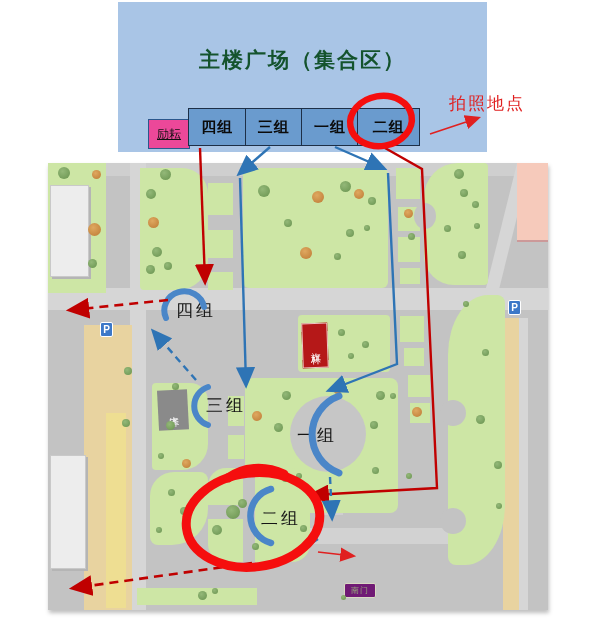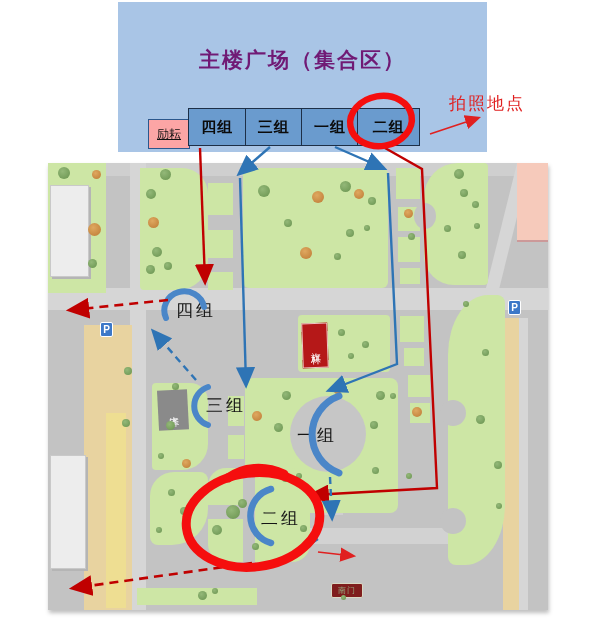--- a/index.html
+++ b/index.html
@@ -1,24 +1,24 @@
 <!DOCTYPE html>
 <html><head>
 <meta charset="utf-8">
 <style>
   html,body{margin:0;padding:0;background:#fff;}
   #page{position:relative;width:610px;height:623px;background:#fff;overflow:hidden;
         font-family:"Liberation Sans",sans-serif;}
   
   #header{position:absolute;left:118px;top:2px;width:369px;height:150px;background:#a9c5e6;}
   #title{position:absolute;left:0;top:44px;width:100%;text-align:center;
-         font-family:Liberation Sans, sans-serif;font-size:21px;font-weight:600;color:#701a75;
+         font-family:Liberation Sans, sans-serif;font-size:21px;font-weight:600;color:#14532d;
          letter-spacing:2px;}
   .hbox{position:absolute;display:flex;align-items:center;justify-content:center;
-        background:#fca5a5;color:#111;font-family:"DejaVu Serif",serif;text-decoration:underline;}
+        background:#ec4899;color:#111;font-family:"DejaVu Serif",serif;text-decoration:underline;}
   #liyun{left:30px;top:117px;width:40px;height:28px;font-size:12px;border:1.2px solid #2b578c;}
   #grouprow{position:absolute;left:72px;top:106px;display:flex;}
   .gbox{width:56px;height:36px;border:1.7px solid #1d2f47;margin-left:-1.7px;
         display:flex;align-items:center;justify-content:center;background:#6a9bce;
         font-size:15px;font-weight:600;font-family:"DejaVu Serif",serif;color:#0b0b0b;letter-spacing:1px;}
   .gbox.last{width:61px;}
   
   .callout{position:absolute;color:#e02020;font-size:17px;letter-spacing:2px;
            font-family:"DejaVu Serif",serif;font-weight:500;}
   #callout-assembly{left:449px;top:92px;}
@@ -40,21 +40,21 @@
   .psign{position:absolute;width:13px;height:15px;background:#3c78c8;border-radius:2px;
          color:#fff;font-size:10px;font-weight:bold;display:flex;align-items:center;
          justify-content:center;border:1px solid #fff;box-sizing:border-box;}
   #flagpole{left:254px;top:160px;width:26px;height:45px;background:#b51818;
             box-shadow:inset 0 0 0 1px rgba(255,255,255,.75);transform:rotate(-2deg);
             color:#fff;display:flex;align-items:center;justify-content:center;}
   #bell{left:110px;top:227px;width:30px;height:40px;background:#8a8a8a;transform:rotate(-3deg);
         color:#f2f2f2;display:flex;align-items:center;justify-content:center;}
   .vtext{writing-mode:vertical-rl;font-size:10px;letter-spacing:2px;
          font-family:"DejaVu Serif",serif;}
-  #southgate{left:283px;top:420px;width:30px;height:13px;background:#7f1d1d;
+  #southgate{left:296px;top:420px;width:30px;height:13px;background:#701a75;
              border:1px solid #d9d9c4;border-radius:2px;color:#96a67c;font-size:8px;
              display:flex;align-items:center;justify-content:center;letter-spacing:1px;}
   
   #overlay{position:absolute;left:0;top:0;width:610px;height:623px;pointer-events:none;}
 </style>
 </head>
 <body>
 <div id="page">
 
   <div id="header">

